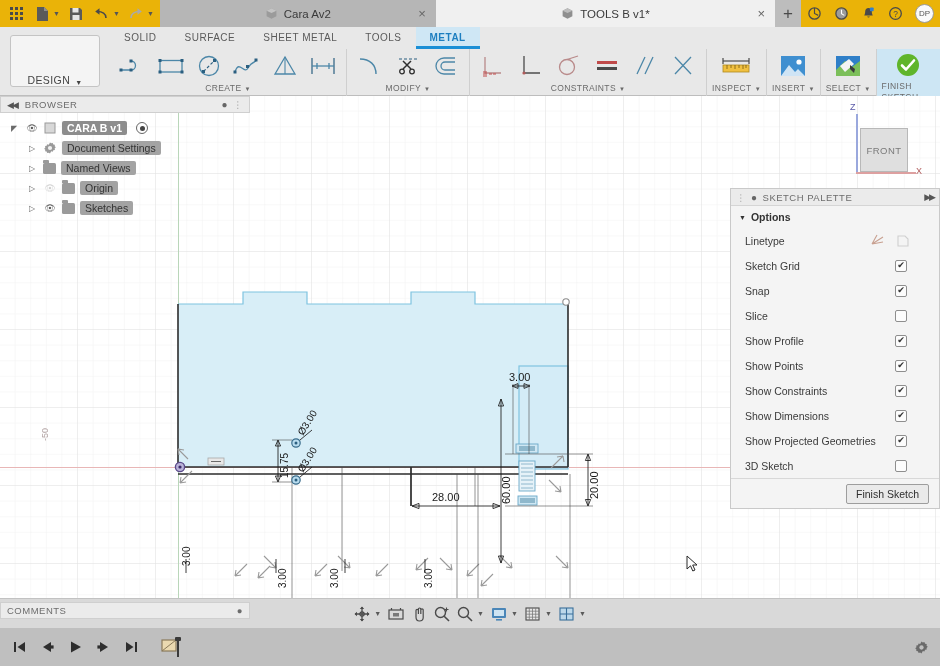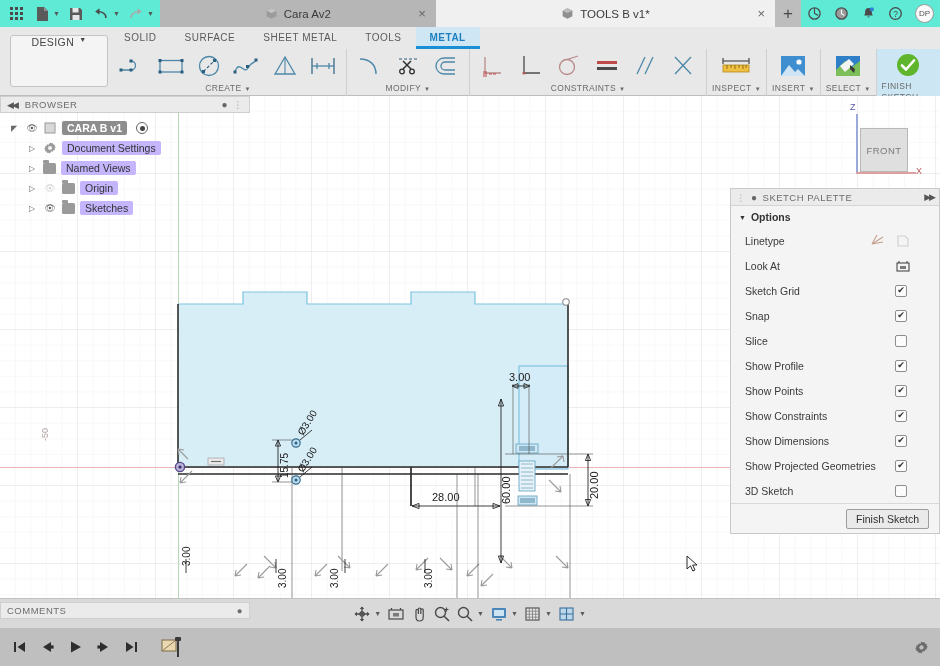--- a/index.html
+++ b/index.html
@@ -8,21 +8,21 @@
     font-family: "Liberation Sans", sans-serif;
     font-size: 11px; color: #3c3c3c;
     overflow: hidden; background: #d6d6d6;
     -webkit-font-smoothing: antialiased;
   }
   #app { position: relative; width: 940px; height: 666px; }
 
   
   .titlebar {
     position: absolute; top: 0; left: 0; width: 940px; height: 27px;
-    background: #5eead4; display: flex; align-items: stretch;
+    background: #eab308; display: flex; align-items: stretch;
   }
   .tb-icons { display: flex; align-items: center; padding: 0 4px; gap: 2px; }
   .tb-btn {
     width: 24px; height: 24px; display: flex; align-items: center;
     justify-content: center; cursor: pointer; color: #4a4a4a;
   }
   .tb-caret { font-size: 7px; color: #555; margin-left: -3px; margin-right: 2px; cursor: pointer; }
   .grid9 { display: grid; grid-template-columns: repeat(3,3px); grid-template-rows: repeat(3,3px); gap: 2px; }
   .grid9 i { background: #4a4a4a; display: block; width: 3px; height: 3px; }
 
@@ -47,23 +47,23 @@
     border: 1px solid #9b9b9b; display: flex; align-items: center; justify-content: center;
     font-size: 8px; color: #555; margin-left: 6px; cursor: pointer;
   }
 
   
   .ribbon {
     position: absolute; top: 27px; left: 0; width: 940px; height: 69px;
     background: #e8e8e8; border-bottom: 1px solid #bdbdbd;
   }
   .design-btn {
-    position: absolute; left: 10px; top: 8px; width: 98px; height: 52px;
+    position: absolute; left: 10px; top: 8px; width: 90px; height: 52px;
     background: #f4f4f4; border: 1px solid #c4c4c4; border-radius: 3px;
-    display: flex; align-items: flex-start; justify-content: center;
+    display: flex; align-items: flex-end; justify-content: center;
     font-size: 10.5px; color: #444; letter-spacing: .4px; cursor: pointer;
   }
   .design-btn .cr { font-size: 7px; margin-left: 5px; }
 
   .tabstrip { position: absolute; left: 110px; top: 0; height: 22px; display: flex; align-items: flex-end; }
   .rtab {
     padding: 0 14px; height: 22px; line-height: 22px; font-size: 10px;
     letter-spacing: .5px; color: #5a5a5a; cursor: pointer; white-space: nowrap;
   }
   .rtab.active { background: #cfe7f5; color: #1d7fc0; font-weight: bold; border-bottom: 3px solid #1a8fd6; }
@@ -93,21 +93,21 @@
   }
   .browser-hd .collapse { font-size: 9px; color: #555; margin-right: 8px; cursor: pointer; letter-spacing: -2px; }
   .browser-hd .sp { flex: 1; }
   .browser-hd .dot { cursor: pointer; font-size: 10px; color: #666; }
   .browser-hd .grip { margin-left: 5px; color: #aaa; cursor: col-resize; }
   .tree { padding: 5px 0 0 8px; }
   .trow { display: flex; align-items: center; height: 20px; gap: 5px; cursor: pointer; }
   .trow .arr { width: 12px; text-align: center; font-size: 8px; color: #6a6a6a; }
   .trow .eye { width: 14px; text-align: center; font-size: 9px; color: #555; }
   .trow .eye.off { opacity: .28; }
-  .tlabel { padding: 1px 5px; border-radius: 2px; background: #c4b5fd; font-size: 10.5px; color: #333; }
+  .tlabel { padding: 1px 5px; border-radius: 2px; background: #a3a3a3; font-size: 10.5px; color: #333; }
   .trow.root .tlabel { background: #8d8d8d; color: #fff; font-weight: bold; }
   .radio {
     width: 12px; height: 12px; border-radius: 50%; border: 1.3px solid #666;
     display: inline-flex; align-items: center; justify-content: center; margin-left: 4px;
   }
   .radio i { width: 5px; height: 5px; border-radius: 50%; background: #444; display: block; }
   .folder { width: 13px; height: 11px; background: #9a9a9a; border-radius: 1.5px; position: relative; }
   .folder:before { content:""; position:absolute; left:0; top:-3px; width:6px; height:3px; background:#9a9a9a; border-radius:1px 1px 0 0; }
 
   
@@ -746,32 +746,20 @@
             </svg>
         </span>
         <span class="pal-ic">
           <svg width="14" height="14" viewBox="0 0 14 14">
               <path d="M2 2h7l3 3v7H2z" stroke="#cfcfcf" stroke-width="1.1" fill="none"></path>
             </svg>
         </span>
       </span>
     </div>
 
-    <div class="pal-row">
-      <span class="lbl">Look At</span>
-      <span class="pal-icons">
-        <span class="pal-ic">
-          <svg width="16" height="14" viewBox="0 0 16 14">
-              <rect x="2" y="4" width="12" height="8" stroke="#4a4a4a" stroke-width="1.1" fill="none"></rect>
-              <rect x="5" y="7" width="6" height="3" fill="#7a7a7a"></rect>
-              <path d="M4 4V2M12 4V2" stroke="#4a4a4a" stroke-width="1.1"></path>
-            </svg>
-        </span>
-      </span>
-    </div>
 
     <div class="pal-row">
       <span class="lbl">Sketch Grid</span>
       <span class="cbx on"></span>
     </div>
     <div class="pal-row">
       <span class="lbl">Snap</span>
       <span class="cbx on"></span>
     </div>
     <div class="pal-row">

